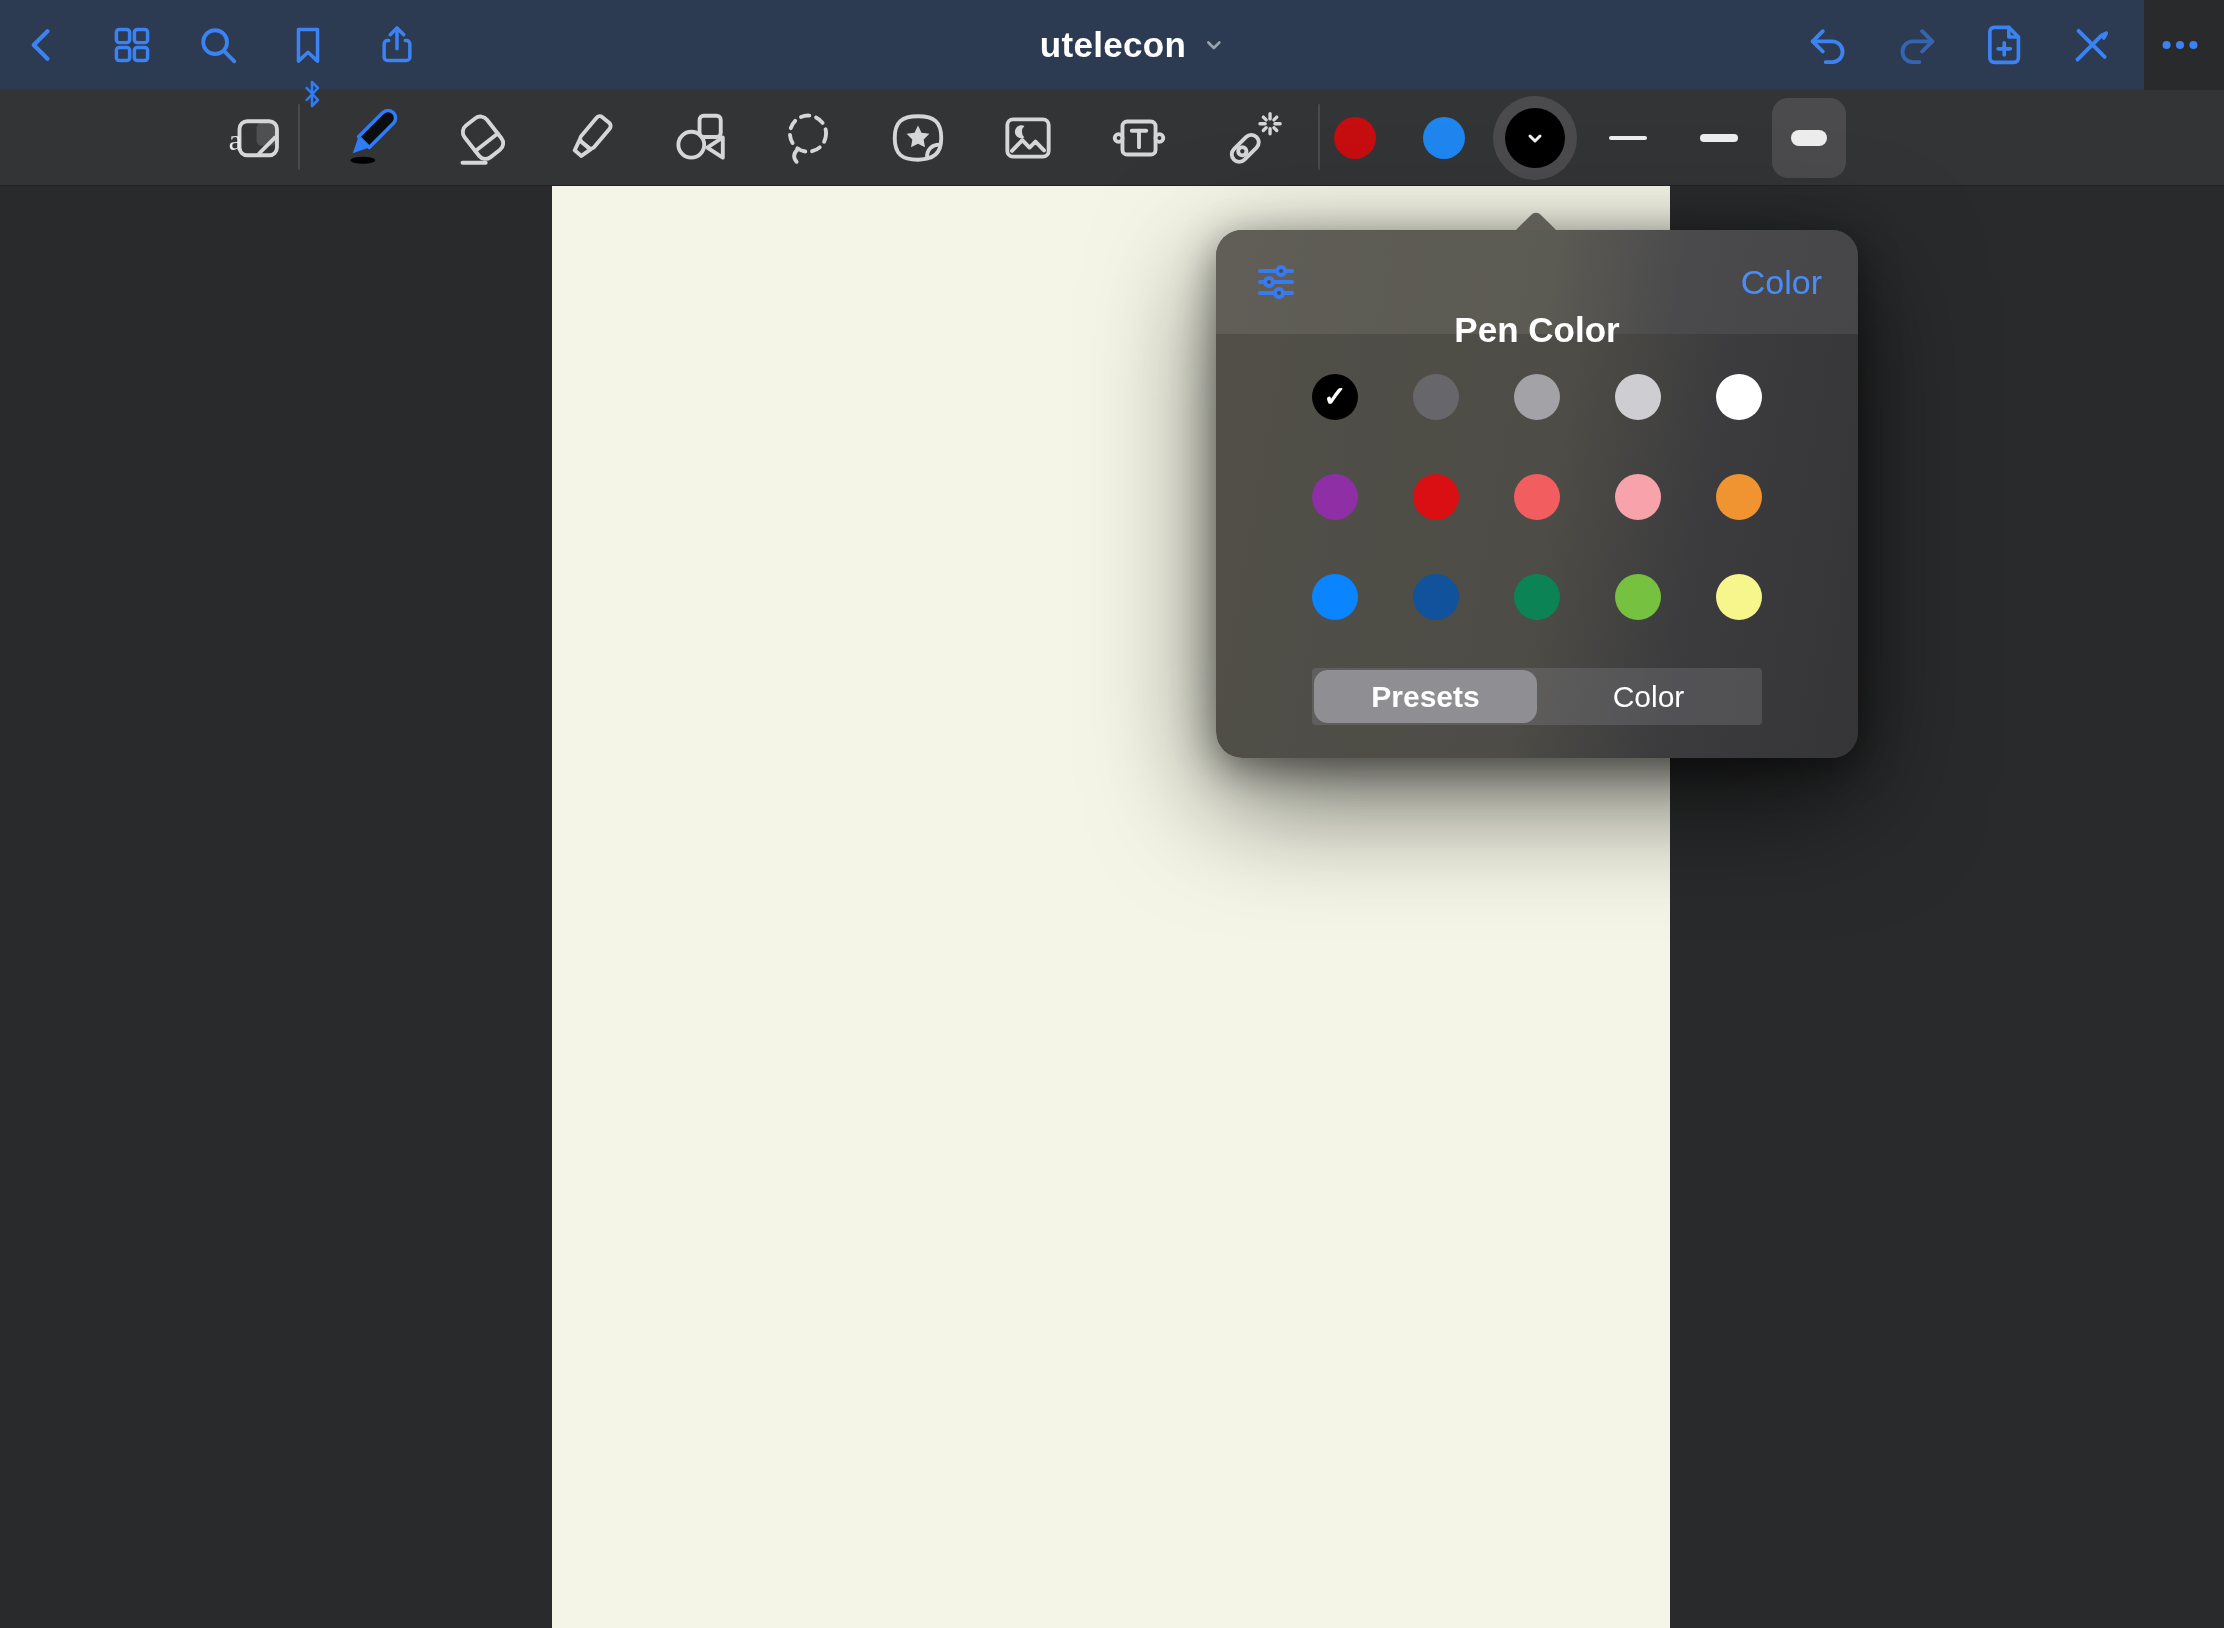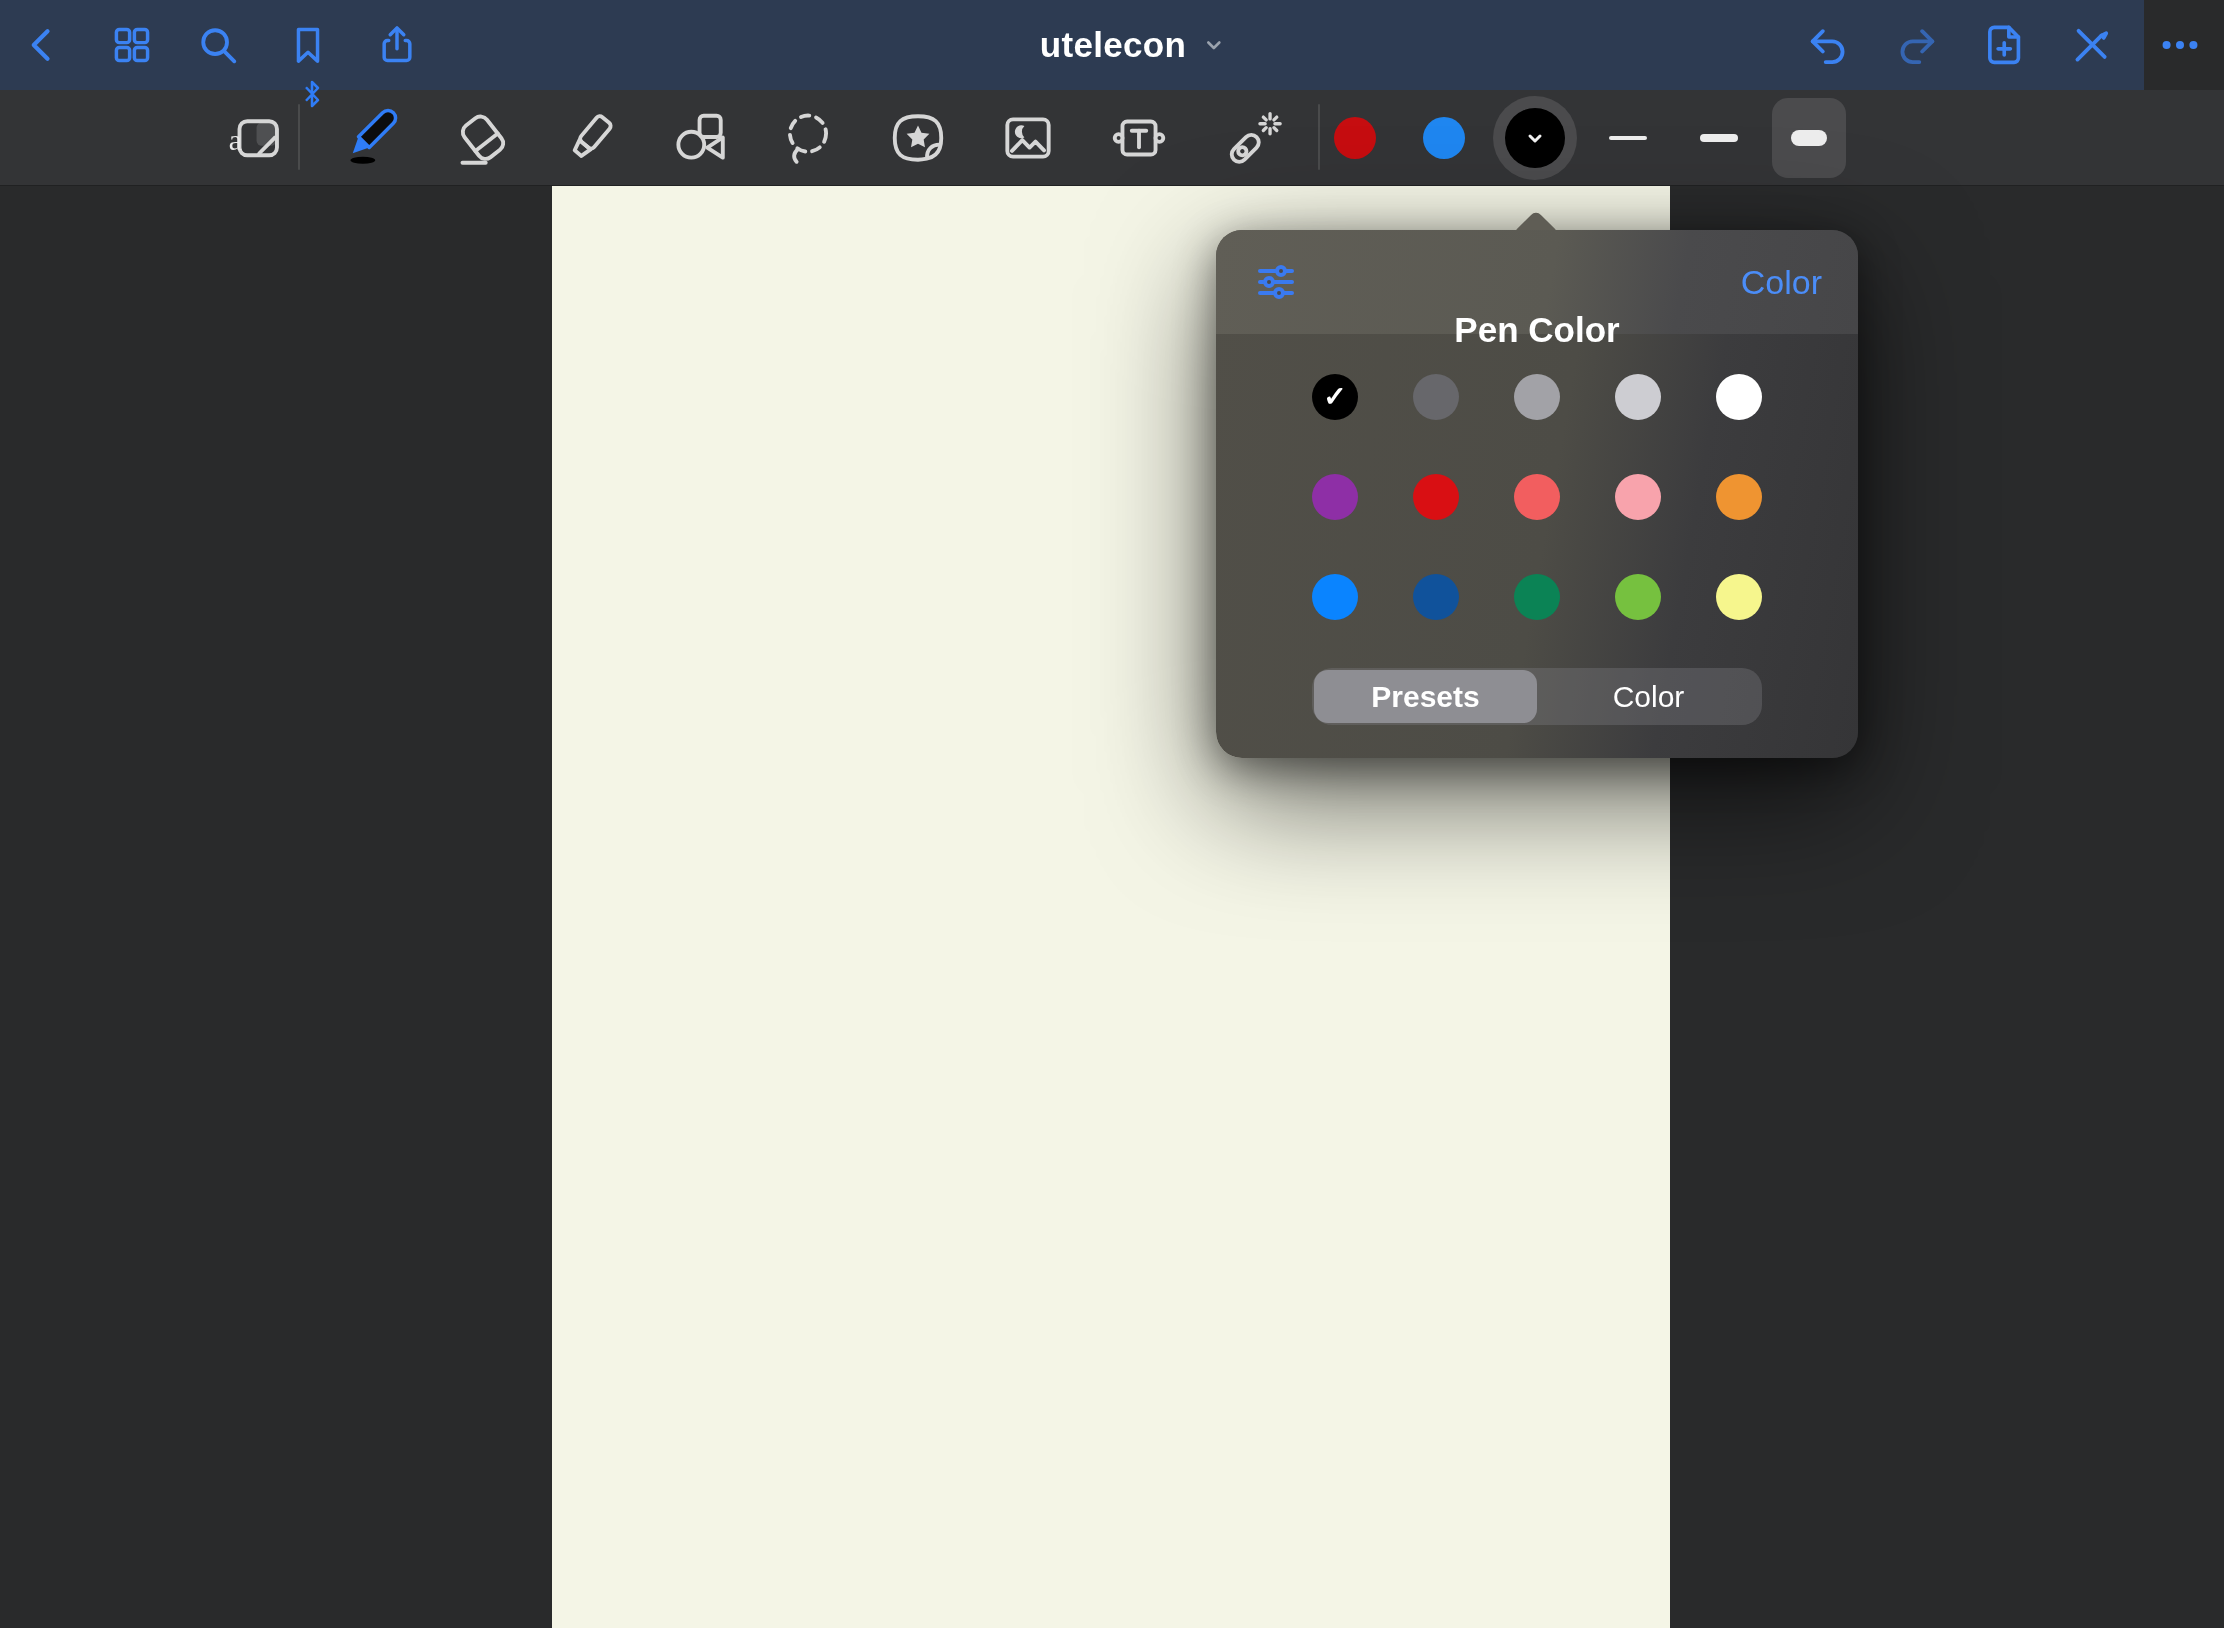--- a/index.html
+++ b/index.html
@@ -48,21 +48,21 @@
                 padding:0 36px;box-sizing:border-box;}
   .sliders-btn{color:#3a7af0;display:flex;cursor:pointer;}
   .popup-title{position:absolute;left:50%;top:50%;transform:translate(-50%,-50%);
                color:#ffffff;font-size:35px;font-weight:600;white-space:nowrap;margin-top:48px;}
   .edit-btn{color:#4b8df8;font-size:34px;cursor:pointer;}
   .swatch-grid{padding-top:40px;display:flex;flex-direction:column;gap:54px;align-items:center;}
   .swatch-row{display:flex;gap:55px;}
   .swatch{width:46px;height:46px;border-radius:50%;position:relative;cursor:pointer;}
   .swatch .check{position:absolute;left:50%;top:50%;transform:translate(-50%,-52%);
                  color:#ffffff;font-size:28px;font-weight:700;}
-  .segmented{position:absolute;left:96px;top:438px;width:450px;height:57px;border-radius:20px;
+  .segmented{position:absolute;left:96px;top:438px;width:450px;height:57px;border-radius:4px;
              background:rgba(128,128,136,.34);display:flex;padding:2px;box-sizing:border-box;}
   .segment{flex:1;display:flex;align-items:center;justify-content:center;color:#ffffff;
            font-size:30px;border-radius:14px;cursor:pointer;}
   .segment.selected{background:#8e8e93;font-weight:600;}
   svg{overflow:visible;}
 </style>
 </head>
 <body>
 
 <div class="screen">

